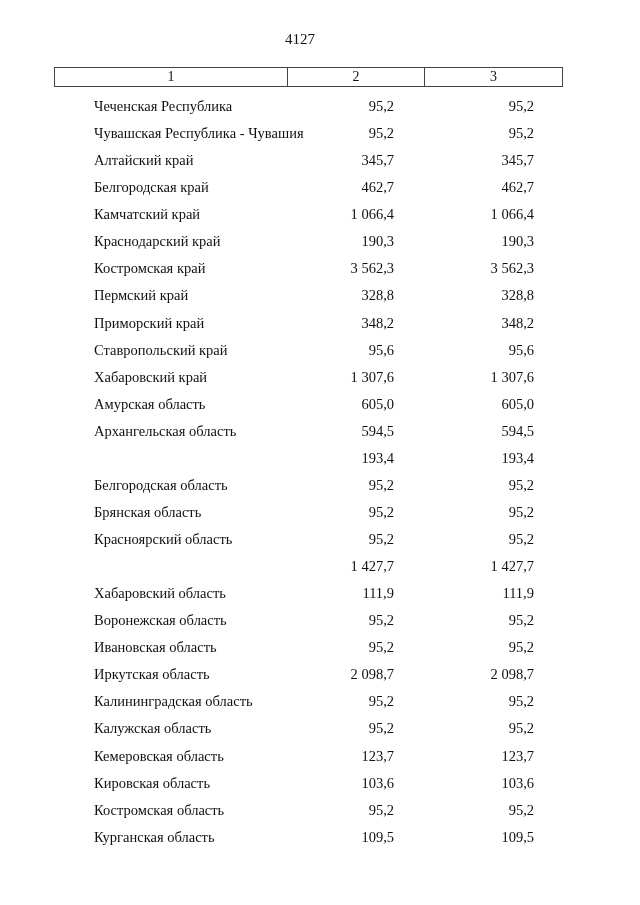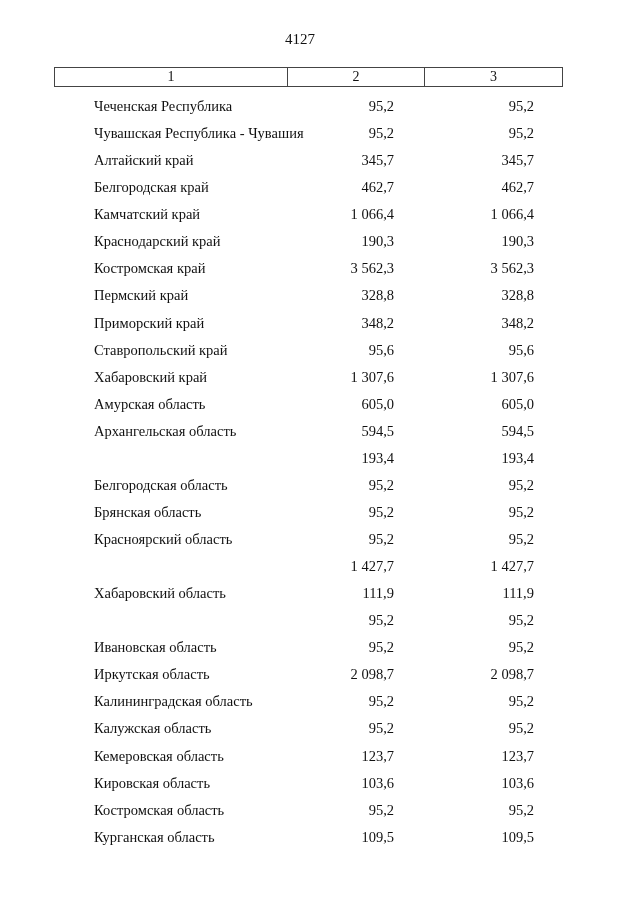--- a/index.html
+++ b/index.html
@@ -120,20 +120,21 @@
     <div class="row">
       <span class="v2">1 427,7</span>
       <span class="v3">1 427,7</span>
     </div>
     <div class="row">
       <span class="name">Хабаровский область</span>
       <span class="v2">111,9</span>
       <span class="v3">111,9</span>
     </div>
     <div class="row">
+      <span class="name">Воронежская область</span>
       <span class="v2">95,2</span>
       <span class="v3">95,2</span>
     </div>
     <div class="row">
       <span class="name">Ивановская область</span>
       <span class="v2">95,2</span>
       <span class="v3">95,2</span>
     </div>
     <div class="row">
       <span class="name">Иркутская область</span>

